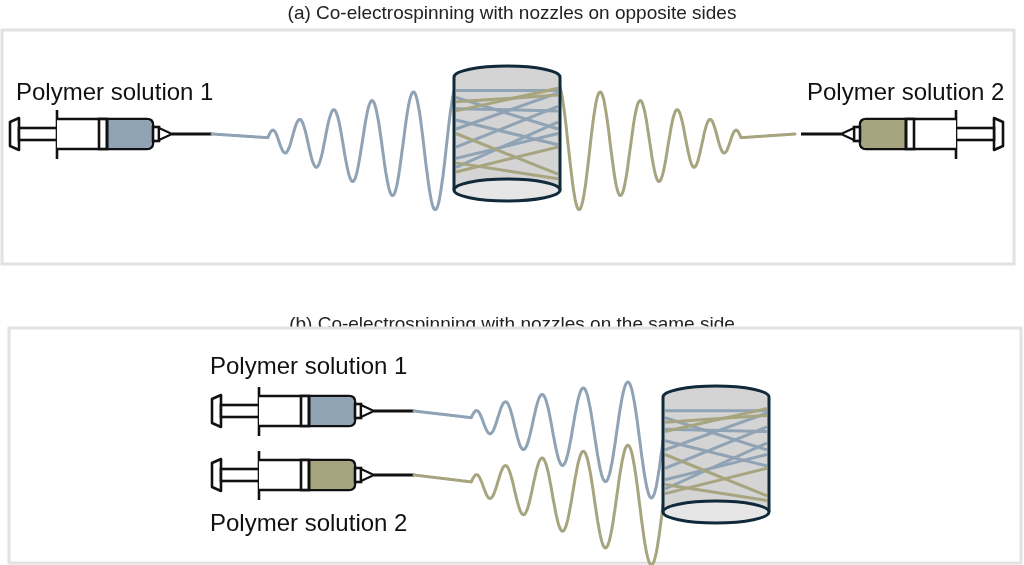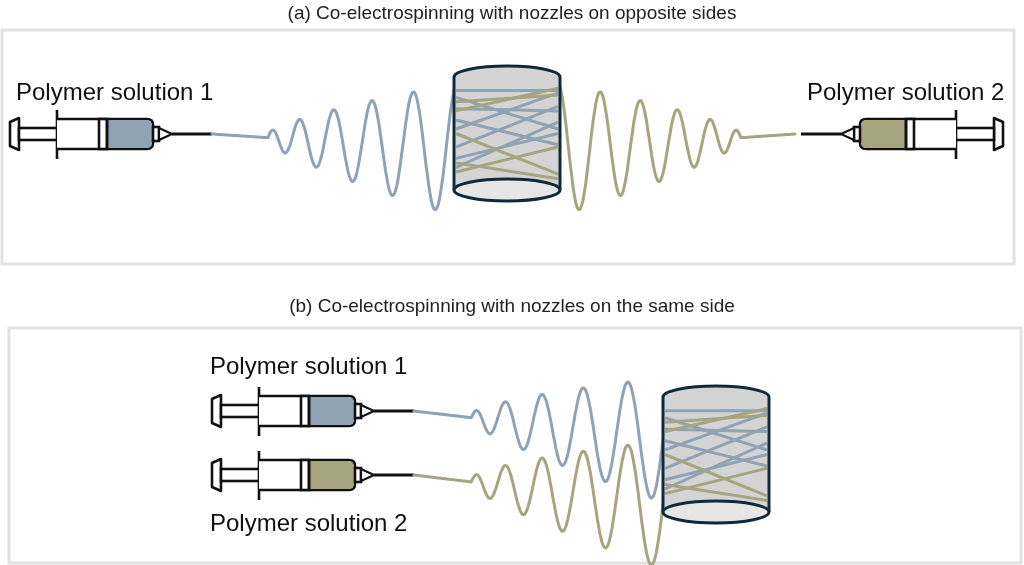--- a/index.html
+++ b/index.html
@@ -7,21 +7,21 @@
          font-family: "Liberation Sans", sans-serif; }
   .panel-title { position: absolute; left: 0; width: 1024px; text-align: center;
                  font-size: 19px; color: #222; }
   .label { position: absolute; font-size: 24px; color: #111; white-space: nowrap; }
   svg { position: absolute; left: 0; top: 0; }
 </style>
 </head>
 <body>
 
 <div class="panel-title" style="top:2px">(a) Co-electrospinning with nozzles on opposite sides</div>
-<div class="panel-title" style="top:295px">(b) Co-electrospinning with nozzles on the same side</div>
+<div class="panel-title" style="top:313px">(b) Co-electrospinning with nozzles on the same side</div>
 
 <svg id="diagram" width="1024" height="565" viewBox="0 0 1024 565">
 
   <rect x="2" y="30" width="1012" height="234" fill="#fff" stroke="#e2e2e2" stroke-width="3"></rect>
   <rect x="9" y="328" width="1012" height="235" fill="#fff" stroke="#e2e2e2" stroke-width="3"></rect>
   <g id="drawing">
       <g>
         <path d="M10,122 L19,118 L19,150 L10,146 Z" fill="#fff" stroke="#111111" stroke-width="2.6" stroke-linejoin="round"></path>
         <rect x="19" y="128" width="82" height="12" fill="#fff" stroke="#111111" stroke-width="2.6"></rect>
         <line x1="57" y1="110" x2="57" y2="159" stroke="#111111" stroke-width="2.6"></line>

